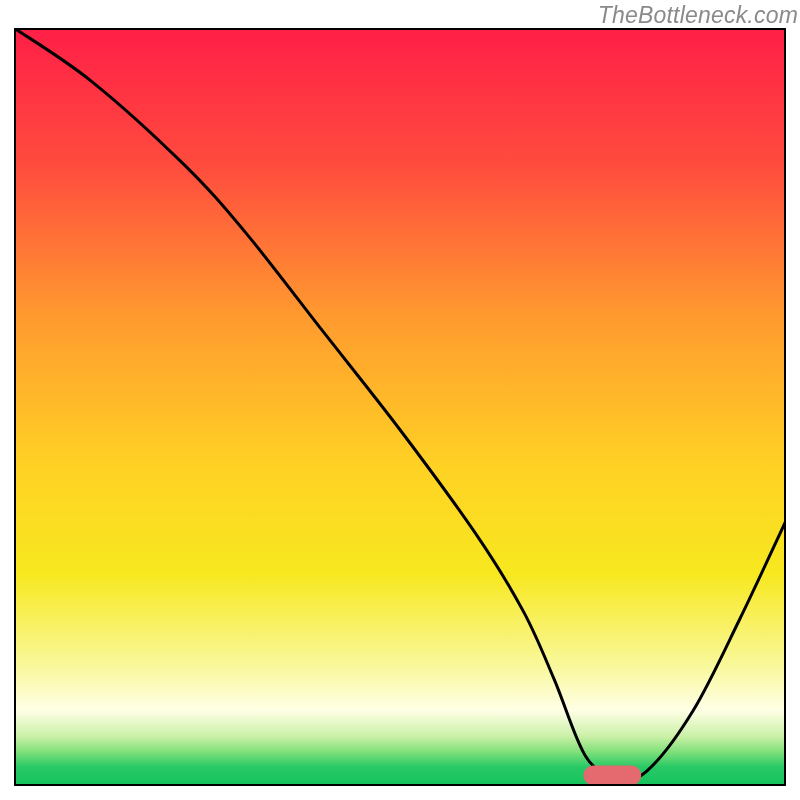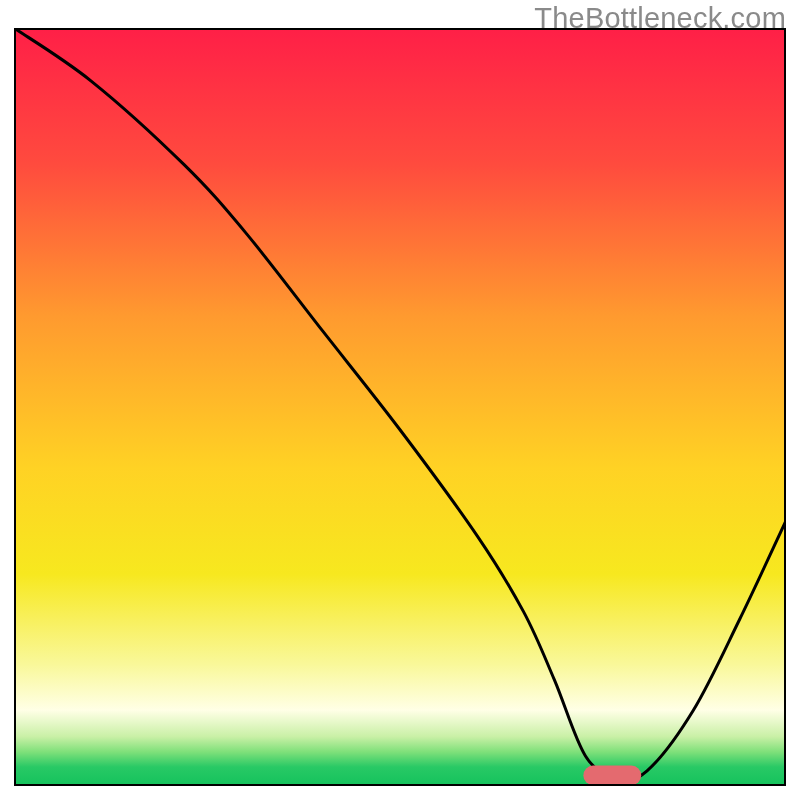--- a/index.html
+++ b/index.html
@@ -5,26 +5,27 @@
   * { margin: 0; padding: 0; box-sizing: border-box; }
   html, body { width: 800px; height: 800px; overflow: hidden; background: #fff; }
   .stage {
     position: relative;
     width: 800px;
     height: 800px;
   }
   .watermark {
     position: absolute;
     top: 2px;
-    right: 14px;
+    right: 2px;
     font-family: Arial, Helvetica, sans-serif;
-    font-size: 29px;
+    font-size: 23px;
     color: #8a8a8a;
     letter-spacing: 0.2px;
     user-select: none;
+    font-style: italic;
   }
   .plot {
     position: absolute;
     left: 14px;
     top: 28px;
     width: 772px;
     height: 758px;
   }
   svg { display: block; }
 </style>

